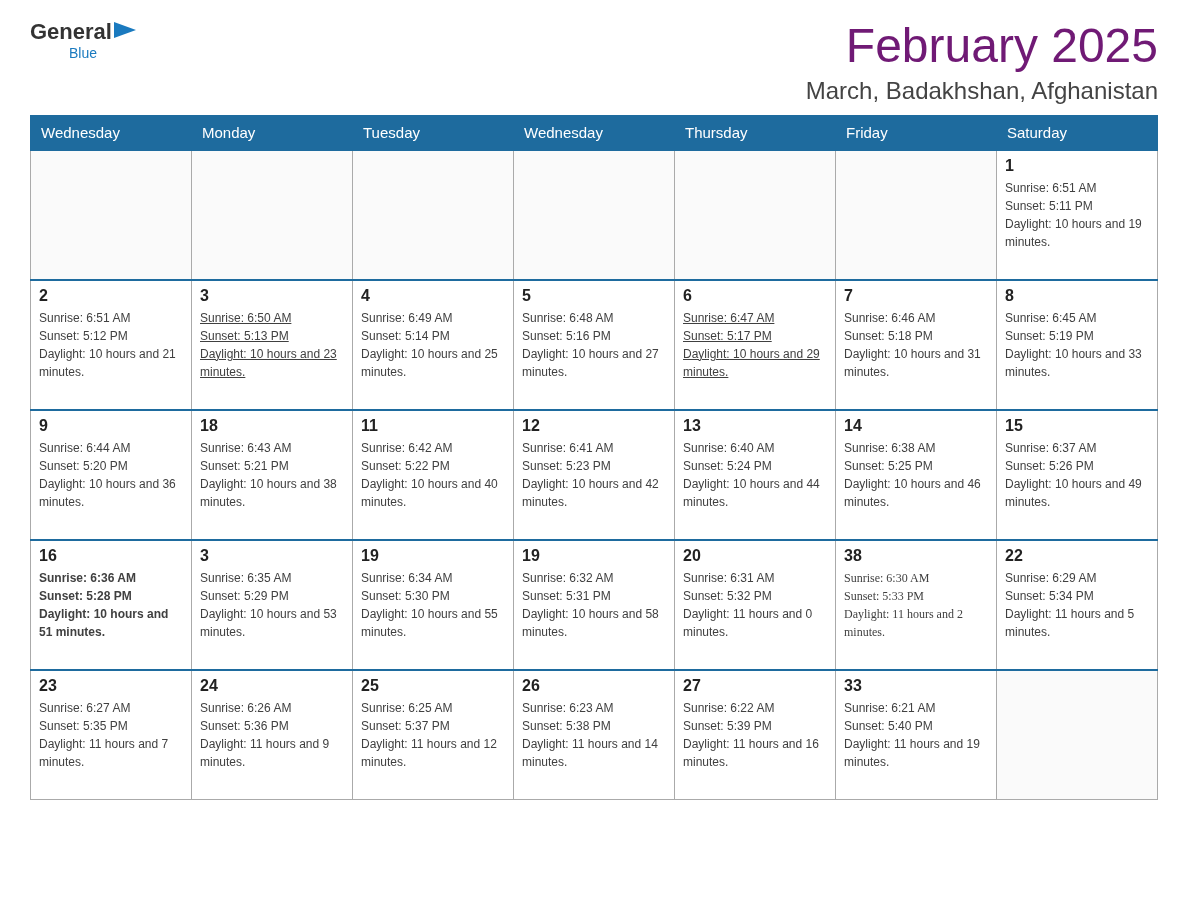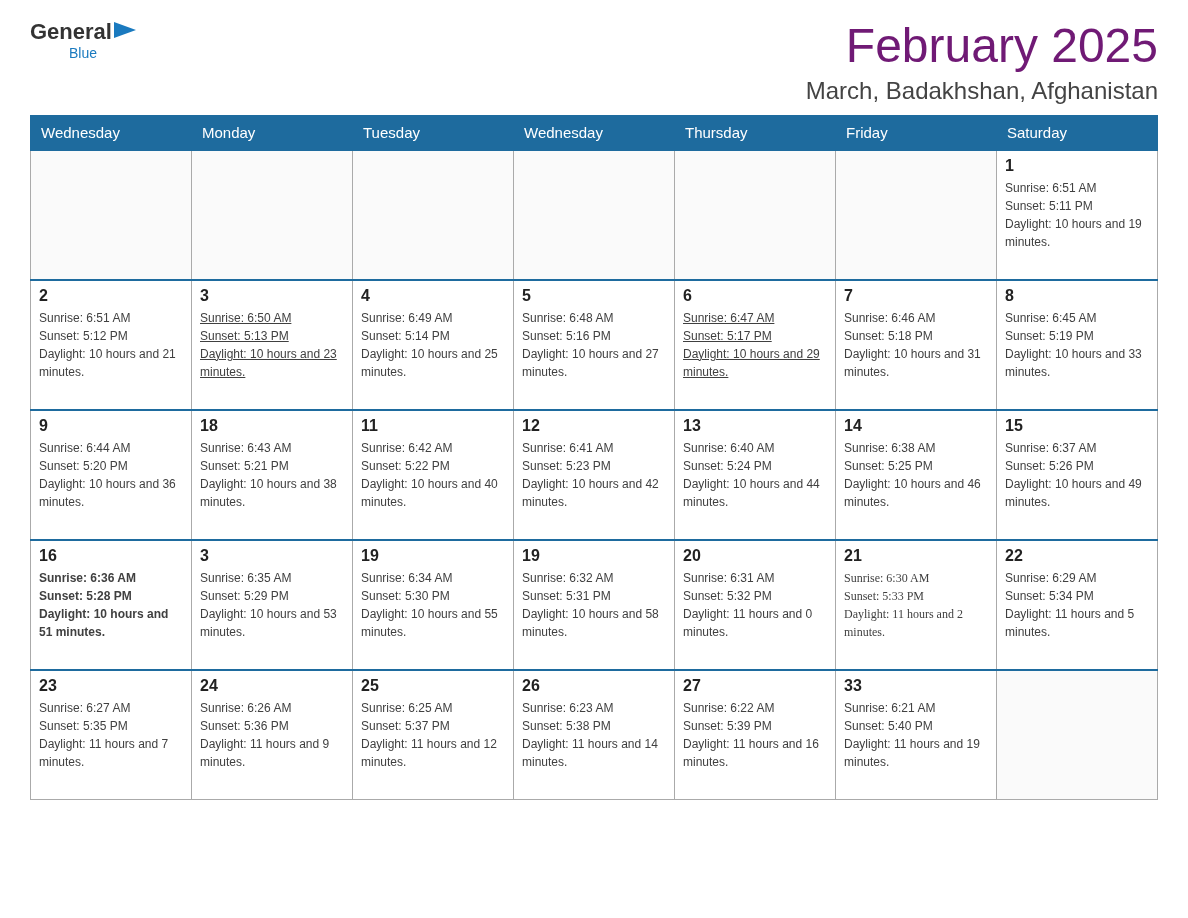--- a/index.html
+++ b/index.html
@@ -253,21 +253,21 @@
 Sunset: 5:31 PM
 Daylight: 10 hours and 58 minutes.</div>
         </td>
         <td>
           <div class="day-number">20</div>
           <div class="day-info" style="white-space: pre-line;">Sunrise: 6:31 AM
 Sunset: 5:32 PM
 Daylight: 11 hours and 0 minutes.</div>
         </td>
         <td>
-          <div class="day-number">21</div>
+          <div class="day-number">38</div>
           <div class="day-info" style="white-space: pre-line; font-family: Liberation Serif, serif;">Sunrise: 6:30 AM
 Sunset: 5:33 PM
 Daylight: 11 hours and 2 minutes.</div>
         </td>
         <td>
           <div class="day-number">22</div>
           <div class="day-info" style="white-space: pre-line;">Sunrise: 6:29 AM
 Sunset: 5:34 PM
 Daylight: 11 hours and 5 minutes.</div>
         </td>

